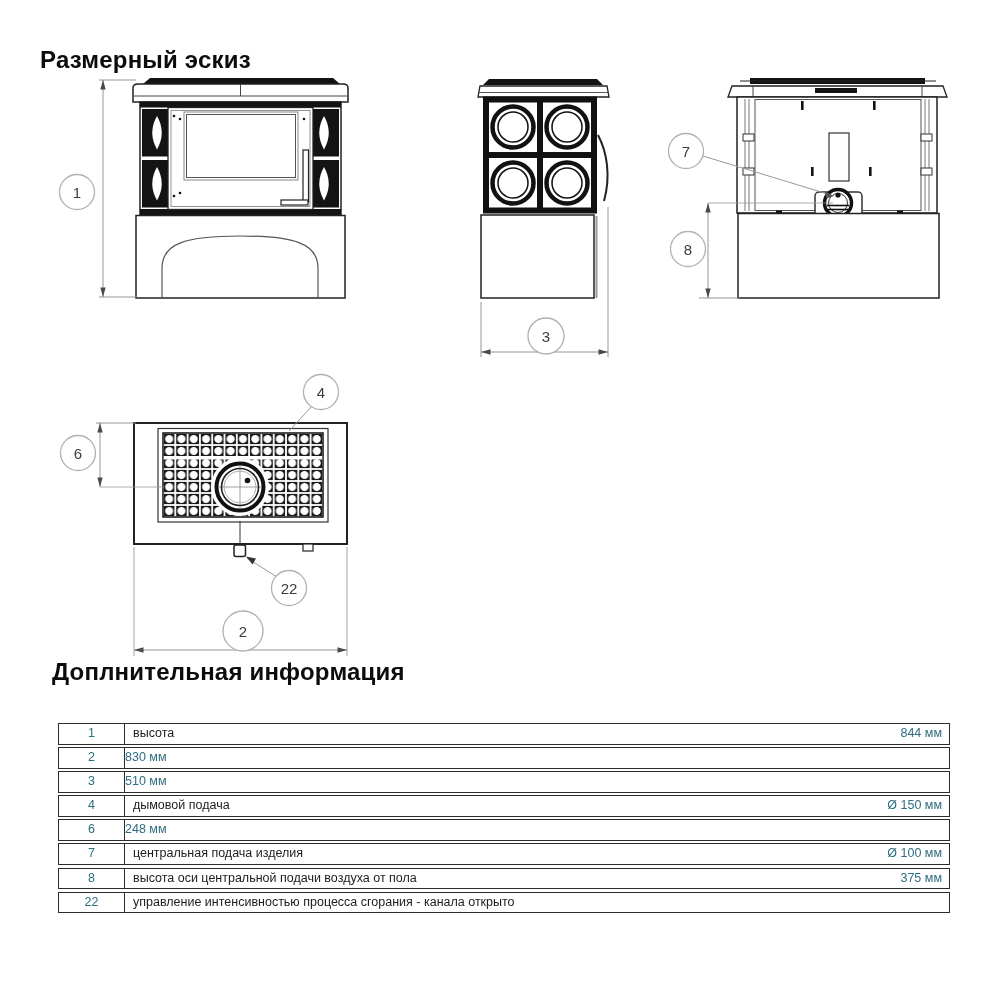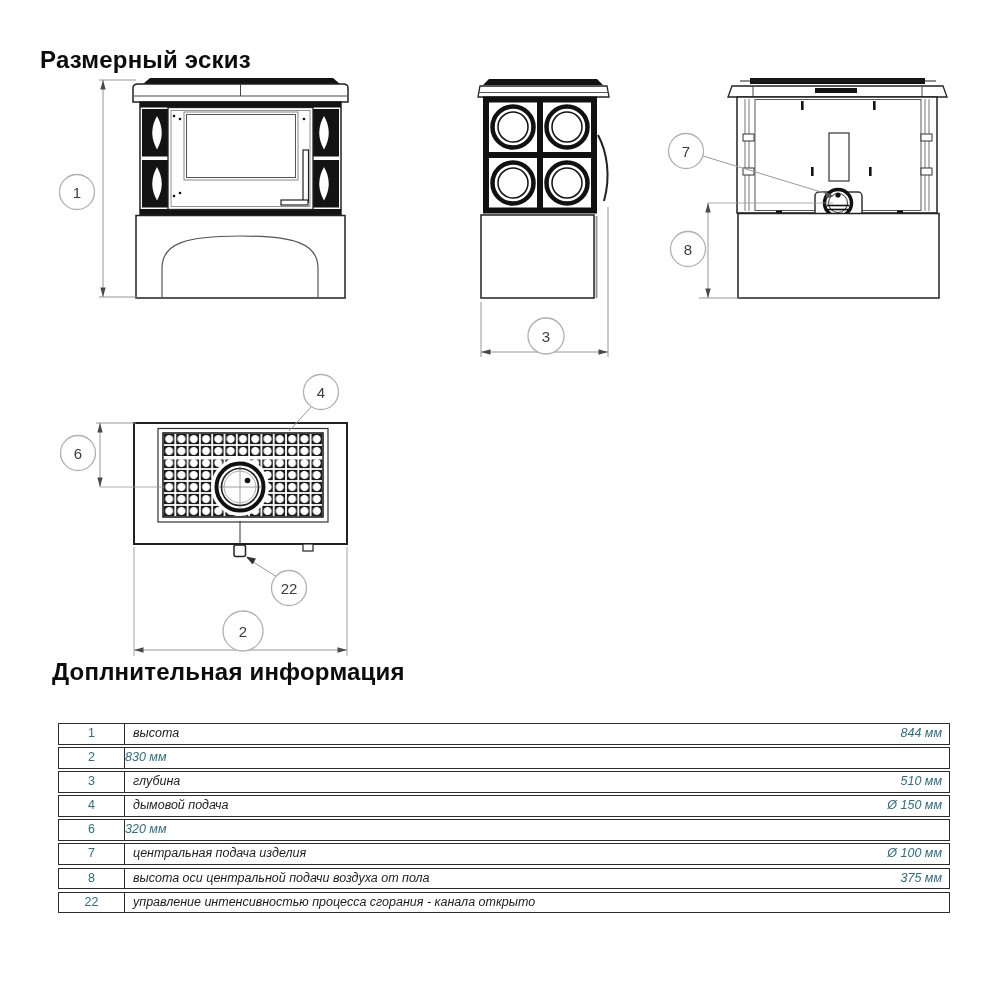--- a/index.html
+++ b/index.html
@@ -9,22 +9,22 @@
   #title-sketch{left:40px;top:46px;}
   #title-info{left:52px;top:658px;}
   svg.draw{position:absolute;left:0;top:0;width:1000px;height:1000px;}
   svg text.co{font-family:"Liberation Sans",sans-serif;font-size:15px;fill:#3c3c3c;
               text-anchor:middle;dominant-baseline:central;}
   .info-table{position:absolute;left:58px;top:723px;width:892px;}
   .trow{display:flex;border:1.4px solid #2c2c2c;margin-bottom:2.6px;background:#fff;
         height:19.5px;line-height:19.5px;font-size:12.5px;}
   .c-num{width:65px;flex:0 0 65px;border-right:1.4px solid #2c2c2c;text-align:center;
          color:var(--accent,#2d6e82);}
-  .c-desc{flex:1 1 auto;padding:0 8px;color:#1c1c1c;white-space:nowrap;overflow:hidden;font-style:italic;}
-  .c-val{flex:0 0 auto;padding-right:7px;color:var(--accent,#2d6e82);font-style:italic;}
+  .c-desc{flex:1 1 auto;padding:0 8px;color:#1c1c1c;white-space:nowrap;overflow:hidden;}
+  .c-val{flex:0 0 auto;padding-right:7px;color:var(--accent,#2d6e82);}
 </style>
 </head>
 <body>
 
 <div class="page">
 
   <h1 class="sec-title" id="title-sketch">Размерный эскиз</h1>
 
   <svg class="draw" viewBox="0 0 1000 1000">
     <defs>
@@ -243,31 +243,30 @@
       <div class="c-num">1</div>
       <div class="c-desc">высота</div>
       <div class="c-val">844 мм</div>
     </div>
     <div class="trow">
       <div class="c-num">2</div>
       <div class="c-val">830 мм</div>
     </div>
     <div class="trow">
       <div class="c-num">3</div>
-      <div class="c-desc">глубина</div>
       <div class="c-val">510 мм</div>
     </div>
     <div class="trow">
       <div class="c-num">4</div>
       <div class="c-desc">дымовой подача</div>
       <div class="c-val">Ø 150 мм</div>
     </div>
     <div class="trow">
       <div class="c-num">6</div>
-      <div class="c-val">320 мм</div>
+      <div class="c-val">248 мм</div>
     </div>
     <div class="trow">
       <div class="c-num">7</div>
       <div class="c-desc">центральная подача изделия</div>
       <div class="c-val">Ø 100 мм</div>
     </div>
     <div class="trow">
       <div class="c-num">8</div>
       <div class="c-desc">высота оси центральной подачи воздуха от пола</div>
       <div class="c-val">375 мм</div>

